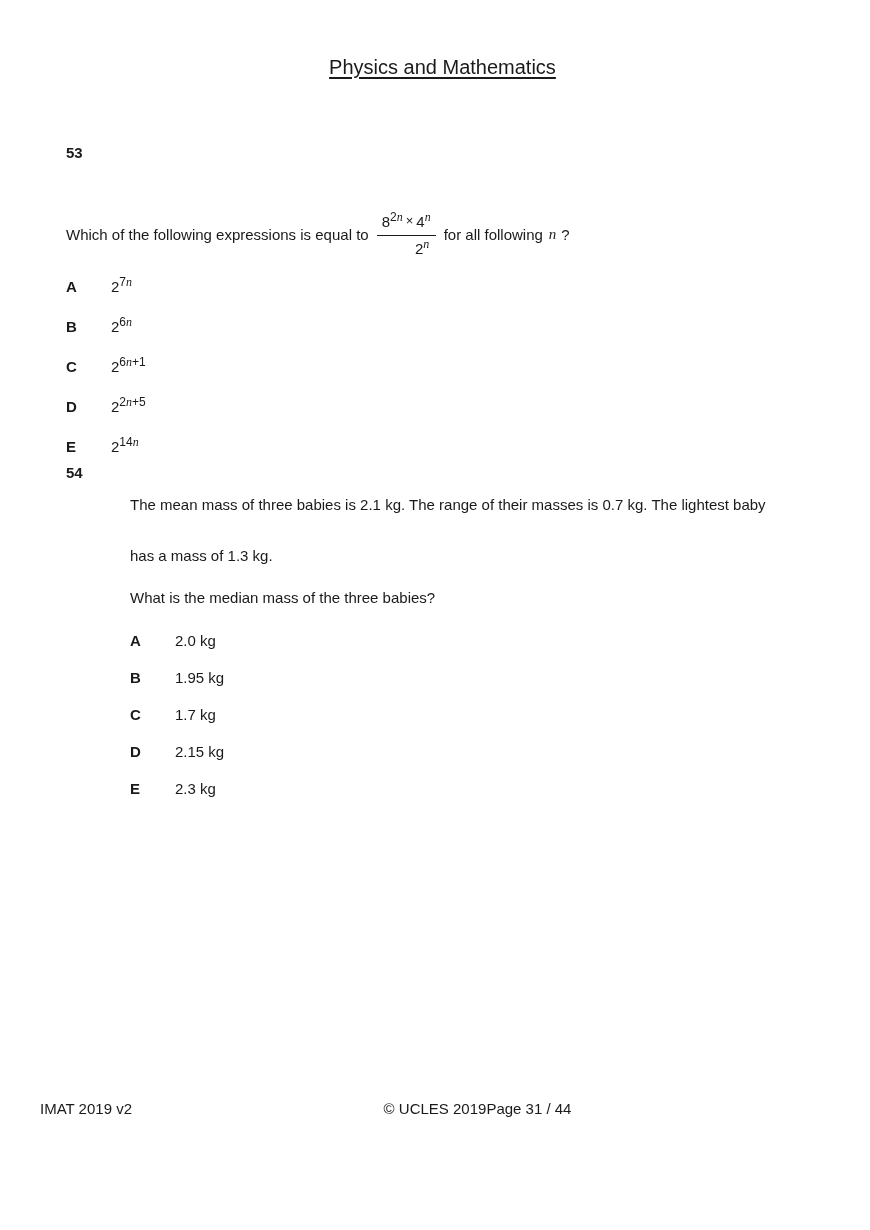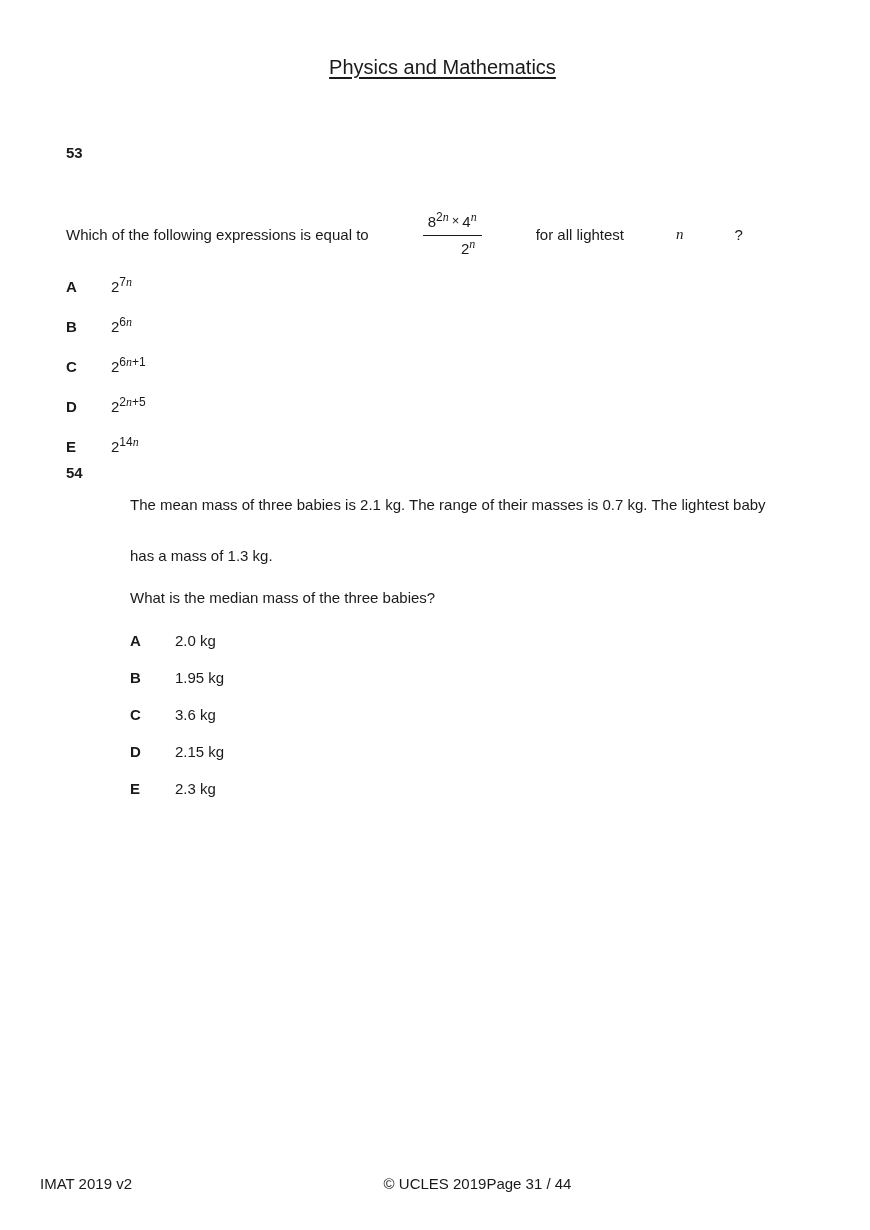--- a/index.html
+++ b/index.html
@@ -49,21 +49,20 @@
     flex: 0 0 64px;
     font-weight: 700;
   }
   #q53 .qnum { padding-top: 9px; }
   .qbody { flex: 1; }
   
   .stem-row {
     display: flex;
     align-items: center;
     min-height: 52px;
-    gap: 46px;
   }
   .stem-row .stem-text { white-space: pre; }
   .frac {
     display: inline-flex;
     flex-direction: column;
     align-items: center;
     margin: 0 8px;
     text-align: center;
   }
   .fnum {
@@ -107,21 +106,21 @@
     font-weight: 700;
   }
   .opt-math { white-space: nowrap; }
   
   .stem-line { line-height: 19.5px; margin-top: 31px; }
   .q54-question { margin-top: 23px; line-height: 19.5px; }
   #q54 .opts { margin-top: 24px; }
   
   .footer {
     position: absolute;
-    top: 1175px;
+    top: 1100px;
     left: 40px;
     right: 40px;
     display: grid;
     grid-template-columns: 1fr auto 1fr;
     align-items: baseline;
   }
   .footer-left  { text-align: left; }
   .footer-center{ text-align: right; }
   .footer-right { text-align: left; }
 </style>
@@ -136,21 +135,21 @@
 
   <section class="question" id="q53">
     <div class="qnum">53</div>
     <div class="qbody">
       <div class="stem-row">
         <span class="stem-text">Which of the following expressions is equal to</span>
         <span class="frac">
           <span class="fnum"><span>8</span><sup class="exp"><span>2</span><span class="mvar">n</span></sup><span class="times">×</span><span>4</span><sup class="exp mvar">n</sup></span>
           <span class="fden"><span>2</span><sup class="exp mvar">n</sup></span>
         </span>
-        <span class="stem-text">for all lightest</span>
+        <span class="stem-text">for all following</span>
         <span class="mvar stem-var">n</span>
         <span class="stem-text">?</span>
       </div>
       <div class="opts opts-53">
         <div class="opt-row">
           <span class="opt-letter">A</span>
           <span class="opt-math"><span>2</span><sup class="exp"><span>7</span><span class="mvar">n</span><span></span></sup></span>
         </div>
         <div class="opt-row">
           <span class="opt-letter">B</span>
@@ -182,21 +181,21 @@
         <div class="opt-row">
           <span class="opt-letter">A</span>
           <span>2.0 kg</span>
         </div>
         <div class="opt-row">
           <span class="opt-letter">B</span>
           <span>1.95 kg</span>
         </div>
         <div class="opt-row">
           <span class="opt-letter">C</span>
-          <span>3.6 kg</span>
+          <span>1.7 kg</span>
         </div>
         <div class="opt-row">
           <span class="opt-letter">D</span>
           <span>2.15 kg</span>
         </div>
         <div class="opt-row">
           <span class="opt-letter">E</span>
           <span>2.3 kg</span>
         </div>
       </div>

